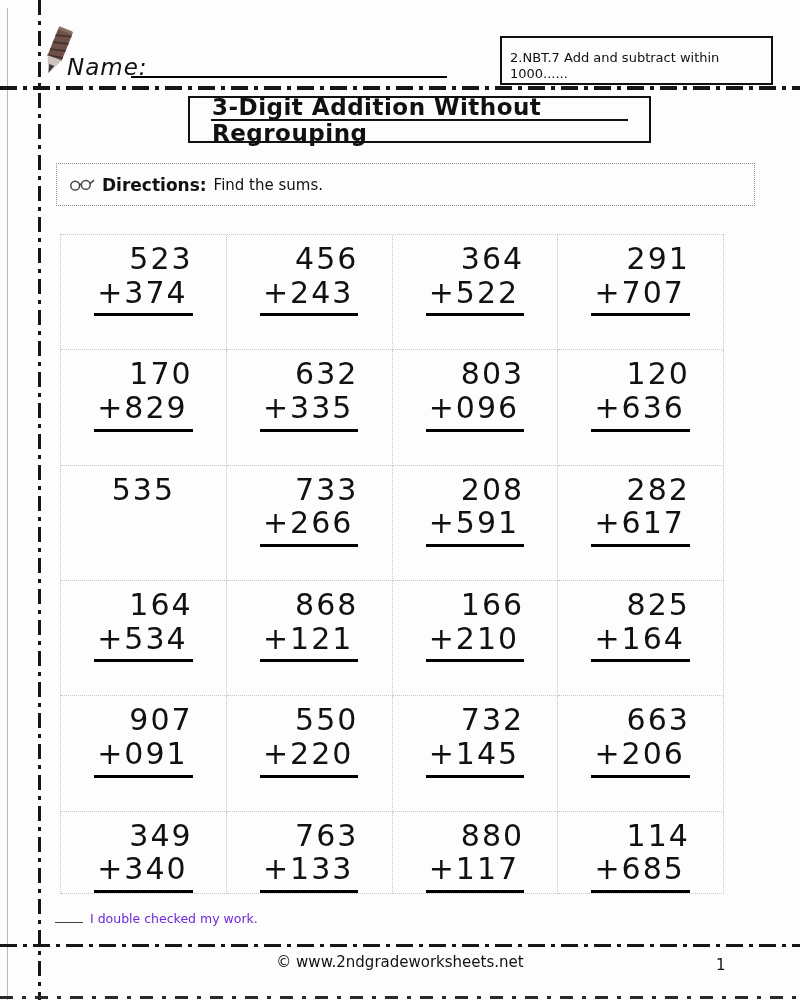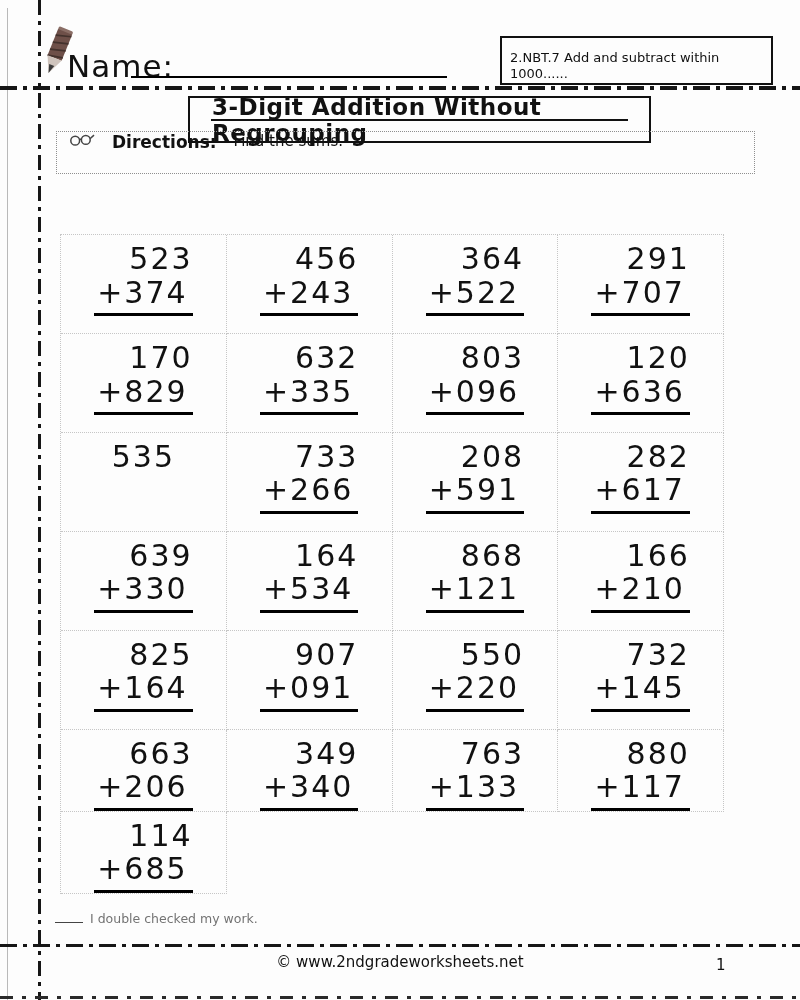--- a/index.html
+++ b/index.html
@@ -20,58 +20,58 @@
     background:repeating-linear-gradient(to right,#161616 0 17px,transparent 17px 23px,#161616 23px 27px,transparent 27px 33px);
   }
   .hline-top { top:86px; height:4px; }
   .hline-bottom { top:944px; }
   .hline-edge {
     position:absolute; left:0; right:0; top:996px; height:3px;
     background:repeating-linear-gradient(to right,#2a2a2a 0 13px,transparent 13px 22px,#2a2a2a 22px 26px,transparent 26px 35px);
   }
   
   .pencil { position:absolute; left:42px; top:26px; width:30px; height:52px; transform:rotate(22deg); }
-  .name-label { position:absolute; left:67px; top:48px; font-size:31px; letter-spacing:1px; }
+  .name-label { position:absolute; left:67px; top:54px; font-size:23px; letter-spacing:1px;font-style:italic; }
   .name-line { position:absolute; left:131px; top:76px; width:316px; height:2px; background:#000; }
   .std-box {
     position:absolute; left:500px; top:36px; width:273px; height:49px;
     border:2px solid #111; padding:12px 8px; font-size:13px; line-height:1.25;
   }
   
   .title-box {
     position:absolute; left:188px; top:96px; width:463px; height:47px;
     border:2px solid #111; padding:21px;
   }
   .title-inner {
     width:100%; height:100%; border:1px solid #111;
     display:flex; align-items:center; justify-content:center;
     font-size:23px; font-weight:bold; letter-spacing:0.5px;
   }
   
   .dir-box {
-    position:absolute; left:56px; top:131px; width:699px; height:43px;
-    border:1px dotted #8f8f8f; display:flex; padding:0 12px; gap:17px;
+    position:absolute; left:56px; top:163px; width:699px; height:43px;
+    border:1px dotted #8f8f8f; display:flex; align-items:center; padding:0 12px; gap:7px;
   }
   .dir-label { font-size:17px; font-weight:bold; }
   .dir-text { font-size:15px; }
   
   .grid {
     position:absolute; left:60px; top:234px; width:664px; height:660px;
     display:grid; grid-template-columns:repeat(4,1fr); grid-template-rows:repeat(5,1fr);
     border-top:1px dotted #c6c6c6; border-left:1px dotted #c6c6c6;
   }
   .cell {
     border-right:1px dotted #c6c6c6; border-bottom:1px dotted #c6c6c6;
     display:flex; justify-content:center; padding-top:7px;
   }
   .prob { display:inline-block; text-align:right; }
   .num { font-size:30px; line-height:1.12; letter-spacing:2px; white-space:nowrap; }
   .addend { border-bottom:3px solid #000; padding:0 5px 4px 3px; }
   
-  .check-line { position:absolute; left:55px; top:911px; font-size:12.5px; color:#737373; }
+  .check-line { position:absolute; left:55px; top:911px; font-size:12.5px; color:#6d28d9; }
   .check-blank { display:inline-block; width:28px; height:11px; border-bottom:1.5px solid #444; margin-right:7px; }
   .copyright { position:absolute; left:0; width:100%; top:953px; text-align:center; font-size:15px; }
   .page-num { position:absolute; left:716px; top:956px; font-size:15px; }
 </style>
 </head>
 <body>
 
 <div class="page">
 
   <div class="vline-gray"></div>
@@ -178,26 +178,20 @@
         </div>
       </div>
     <div class="cell">
         <div class="prob">
           <div class="num">282</div>
           <div class="num addend">+617</div>
         </div>
       </div>
     <div class="cell">
         <div class="prob">
-          <div class="num">639</div>
-          <div class="num addend">+330</div>
-        </div>
-      </div>
-    <div class="cell">
-        <div class="prob">
           <div class="num">164</div>
           <div class="num addend">+534</div>
         </div>
       </div>
     <div class="cell">
         <div class="prob">
           <div class="num">868</div>
           <div class="num addend">+121</div>
         </div>
       </div>

